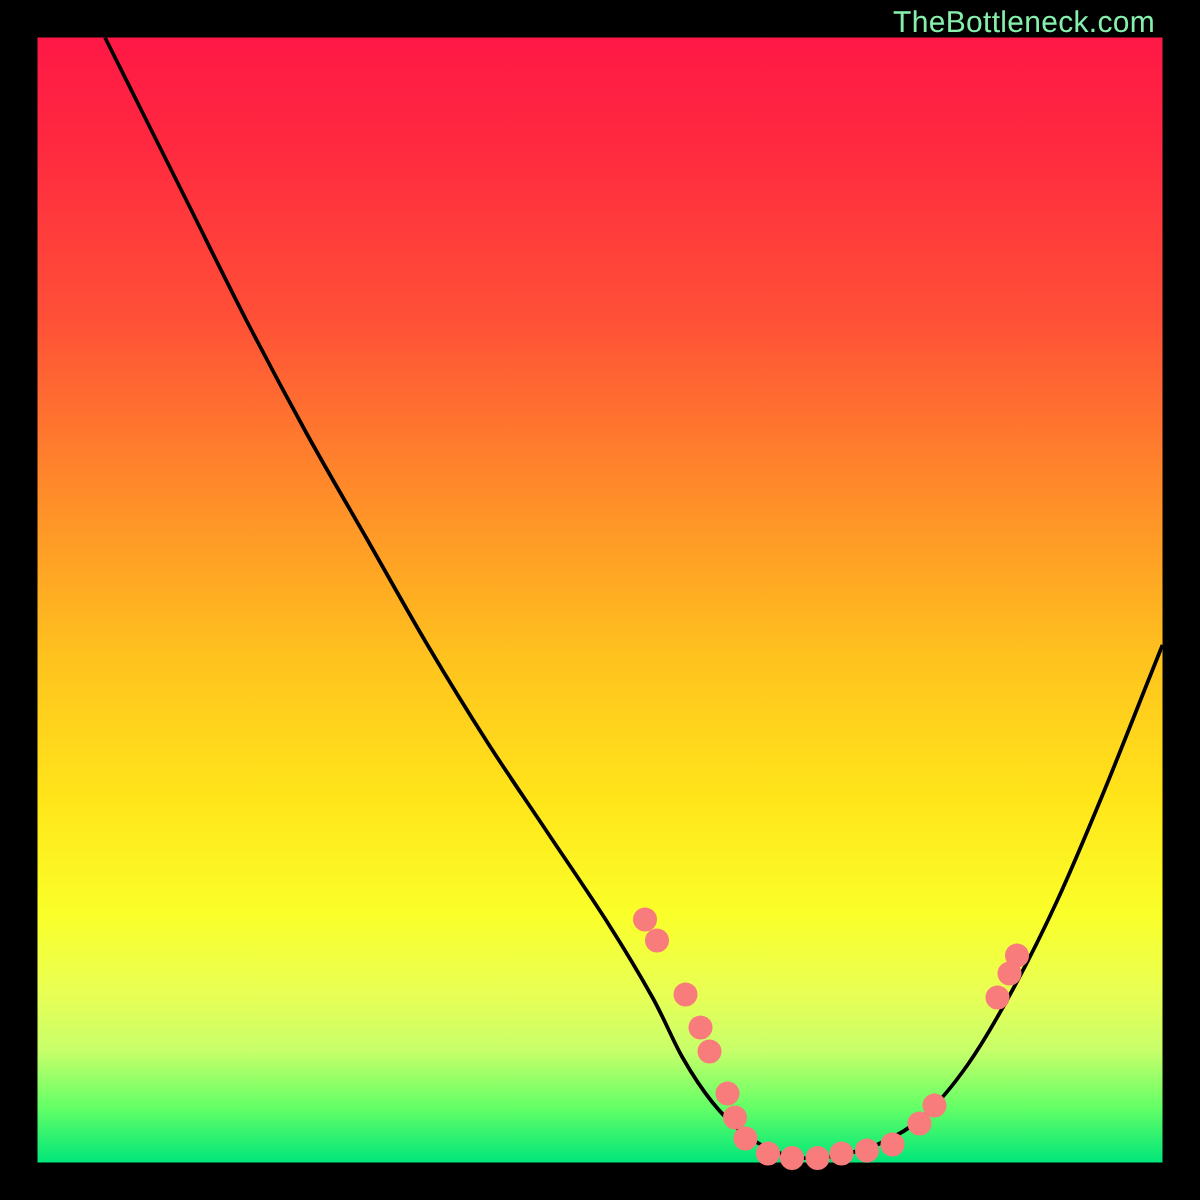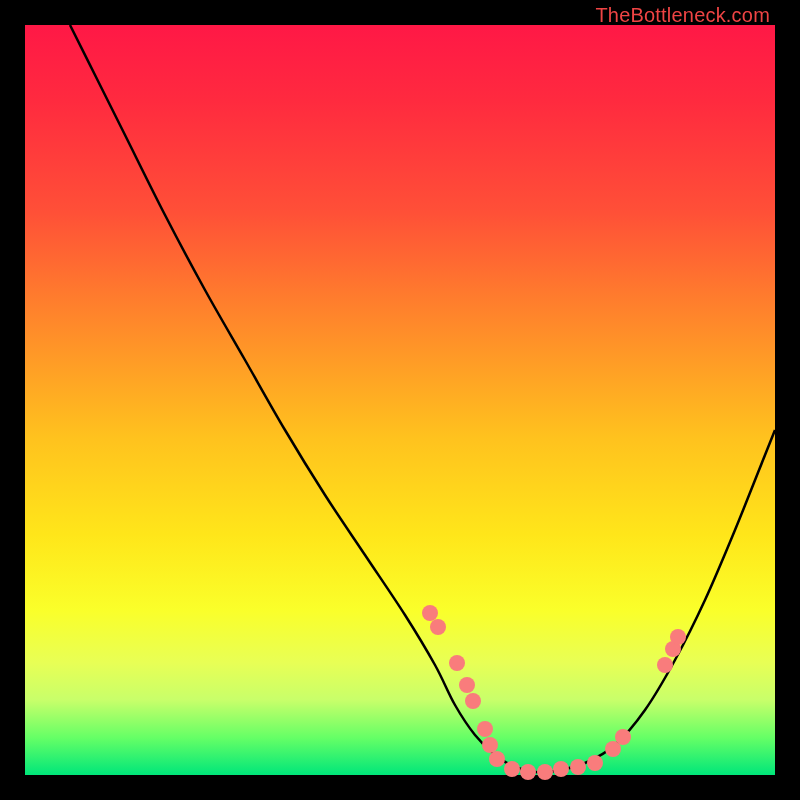--- a/index.html
+++ b/index.html
@@ -36,21 +36,21 @@
       #e8ff55 85%,
       #c8ff6a 90%,
       #66ff66 95%,
       #00e67a 100%
     );
   }
   .attribution {
     position: absolute;
     top: 4px;
     right: 30px;
-    color: #ef4444;
+    color: #86efac;
     font-size: 20px;
     font-weight: 500;
     letter-spacing: 0.2px;
   }
   svg.curve {
     position: absolute;
     left: 25px;
     top: 25px;
     width: 750px;
     height: 750px;

